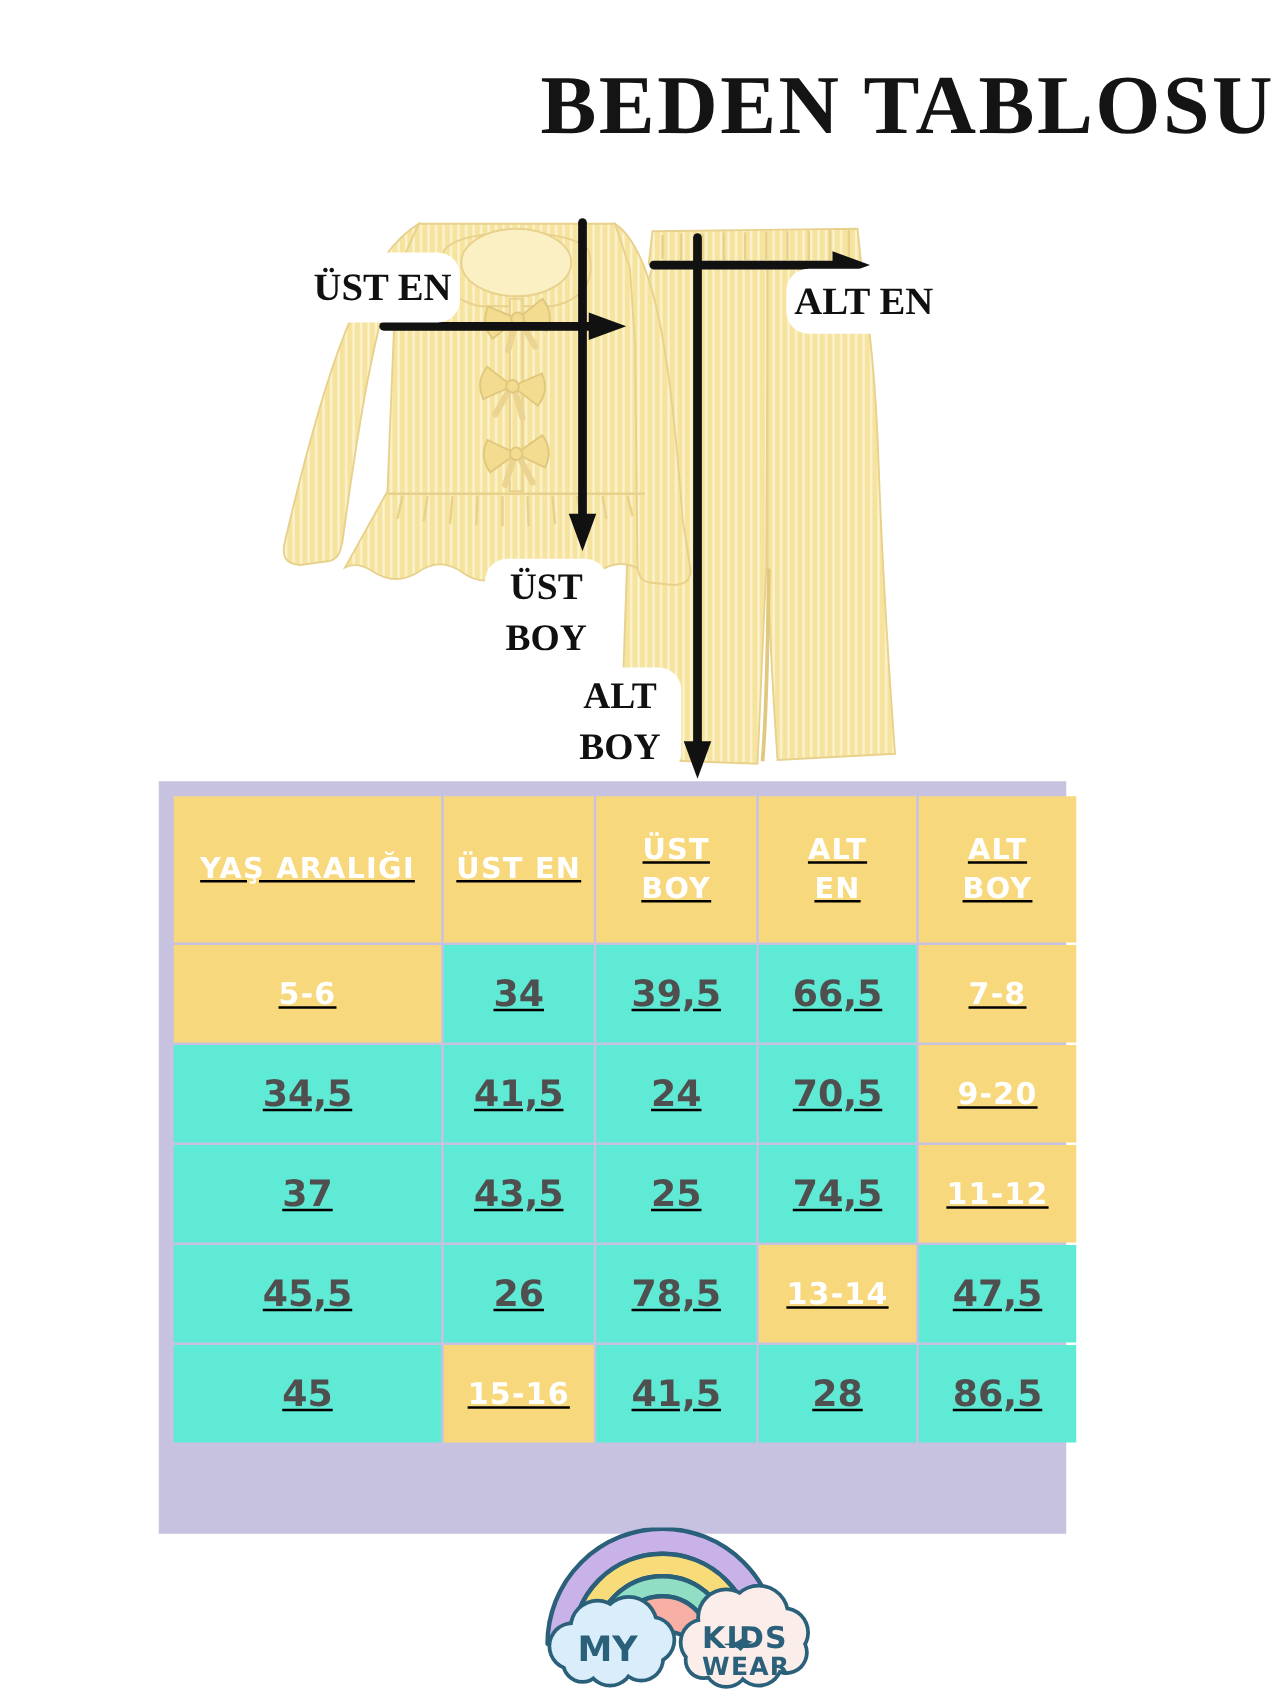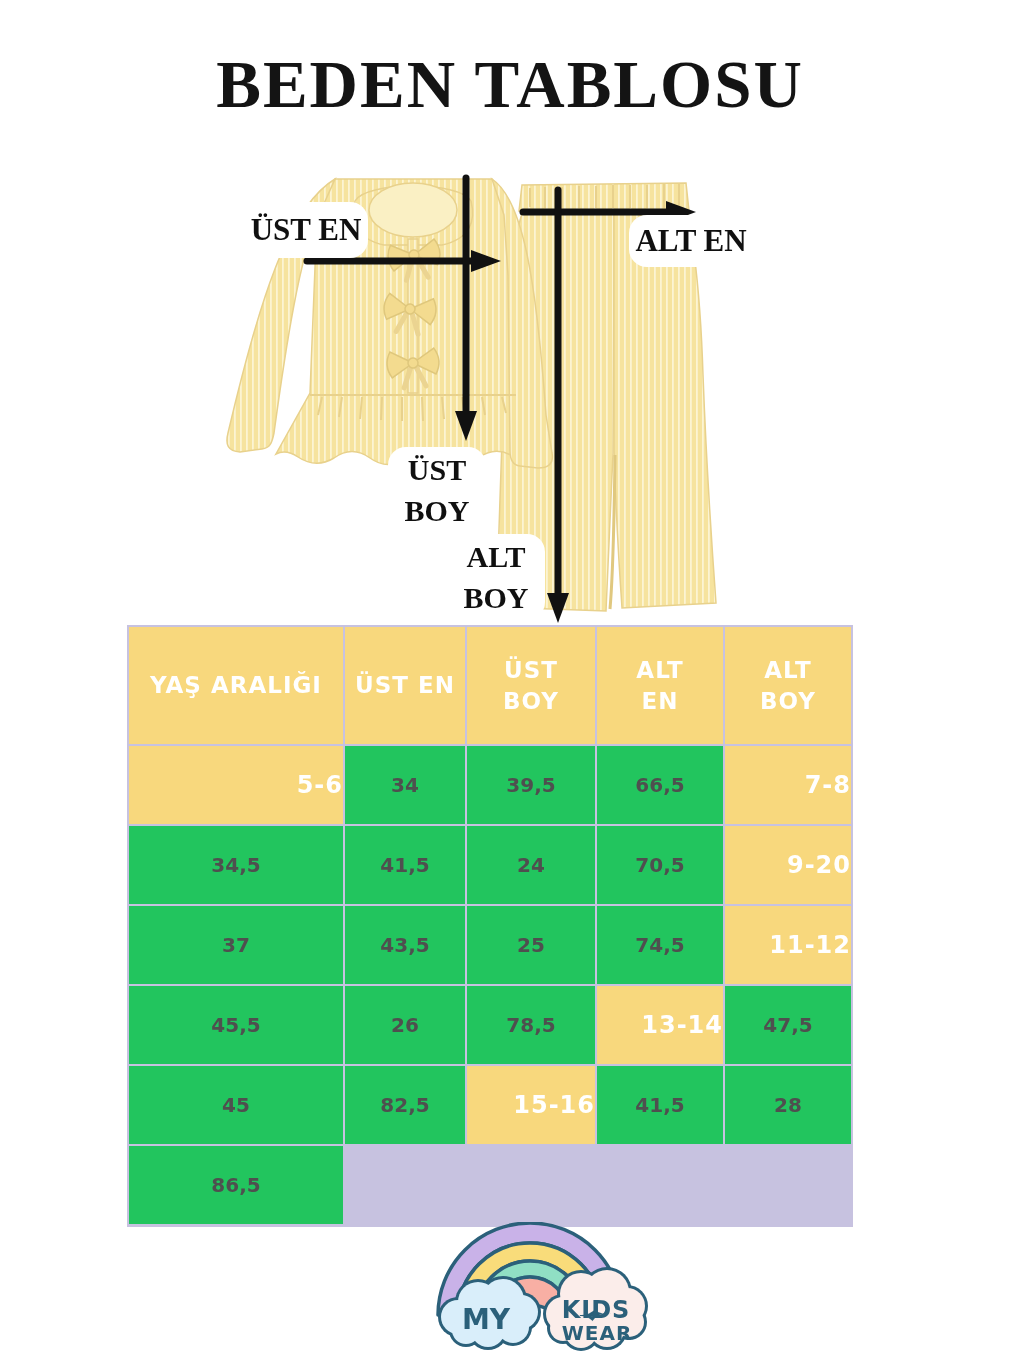--- a/index.html
+++ b/index.html
@@ -7,21 +7,21 @@
     --fabric:#F6E39E; --fabric-stripe:#FCF4D2; --fabric-line:#E8D18C;
     --rainbow-purple:#C9B2E8; --rainbow-yellow:#F9DC7A; --rainbow-mint:#90DFC4;
     --rainbow-salmon:#F8AFA4; --logo-outline:#2B607A; --cloud-blue:#D9EEFA; --cloud-pink:#FBEDEA;
     --ink:#141414;
   }
   *{box-sizing:border-box; margin:0; padding:0;}
   html,body{width:1020px; height:1360px; background:#fff; overflow:hidden;
     font-family:"Liberation Sans", sans-serif;}
   #stage{position:relative; width:1020px; height:1360px; background:#fff;}
 
-  .page-title{position:absolute; left:0; top:46px; width:1020px; text-align:center;
+  .page-title{position:absolute; left:0; top:46px; width:1020px; text-align:right;
     font-family:"Liberation Serif", serif; font-size:67px; font-weight:600;
     letter-spacing:2px; color:var(--ink);}
 
   #illustration{position:absolute; left:170px; top:155px; width:660px; height:480px;}
   .fab{fill:var(--fabric);} .fab-stripe{fill:var(--fabric-stripe);}
   .garment{stroke:var(--fabric-line); stroke-width:1.5;}
   .seam{stroke:var(--fabric-line); stroke-width:2; fill:none;}
   .shade{stroke:#E0C87F; stroke-width:3; fill:none;}
   .neck-in{fill:#FAF0C4; stroke:var(--fabric-line); stroke-width:1.5;}
   .arrow{stroke:#111; stroke-width:7; stroke-linecap:round;}
@@ -32,30 +32,30 @@
   .measure-label{position:absolute; background:#fff; border-radius:18px;
     display:flex; align-items:center; justify-content:center; text-align:center;
     font-family:"Liberation Serif", serif; font-weight:700; color:#101010;
     white-space:pre-line;}
   #ust-en-label{left:244px; top:202px; width:124px; height:56px; font-size:31px;}
   #alt-en-label{left:629px; top:215px; width:124px; height:52px; font-size:31px;}
   #ust-boy-label{left:388px; top:447px; width:98px; height:86px; font-size:30px; line-height:41px;}
   #alt-boy-label{left:447px; top:534px; width:98px; height:86px; font-size:30px; line-height:41px;}
 
   #size-table{position:absolute; left:127px; top:625px; width:726px; height:602px;
-    background:var(--table-border); padding:2px; display:grid; gap:2px;
+    background:var(--table-border); padding:12px; display:grid; gap:2px;
     grid-template-columns:214px 120px 128px 126px 126px;
-    grid-template-rows:117px repeat(6, 78px);}
+    grid-template-rows:117px repeat(6, 78px);text-decoration:underline;}
   .cell{display:flex; align-items:center; justify-content:center; text-align:center;
     font-family:"DejaVu Sans", sans-serif; font-weight:700;}
   .cell.th{background:var(--header-yellow); color:#fff; font-size:23px;
     letter-spacing:1px; line-height:31px;}
   .cell.th span{white-space:pre-line;}
-  .cell.age{background:var(--header-yellow); color:#fff; font-size:24px; letter-spacing:1px;justify-content:flex-end;}
-  .cell.val{background:#22c55e; color:var(--value-text); font-size:20px;}
+  .cell.age{background:var(--header-yellow); color:#fff; font-size:24px; letter-spacing:1px;}
+  .cell.val{background:#5eead4; color:var(--value-text); font-size:29px;}
 
   #logo{position:absolute; left:418px; top:1222px; width:234px; height:138px;}
   .band{stroke:var(--logo-outline); stroke-width:3.5; stroke-linejoin:round;}
   .band.p{fill:var(--rainbow-purple);} .band.y{fill:var(--rainbow-yellow);}
   .band.m{fill:var(--rainbow-mint);} .band.s{fill:var(--rainbow-salmon);}
   .cloud-out{fill:var(--logo-outline);}
   .cloud-blue{fill:var(--cloud-blue);} .cloud-pink{fill:var(--cloud-pink);}
   .logo-text{font-family:"DejaVu Sans", sans-serif; font-weight:700; fill:var(--logo-outline);}
 </style>
 </head>
@@ -221,23 +221,20 @@
 
     <div class="cell age">
         <span>13-14</span>
       </div>
     <div class="cell val">
         <span>47,5</span>
       </div>
     <div class="cell val">
         <span>45</span>
       </div>
-    <div class="cell val">
-        <span>82,5</span>
-      </div>
 
     <div class="cell age">
         <span>15-16</span>
       </div>
     <div class="cell val">
         <span>41,5</span>
       </div>
     <div class="cell val">
         <span>28</span>
       </div>

